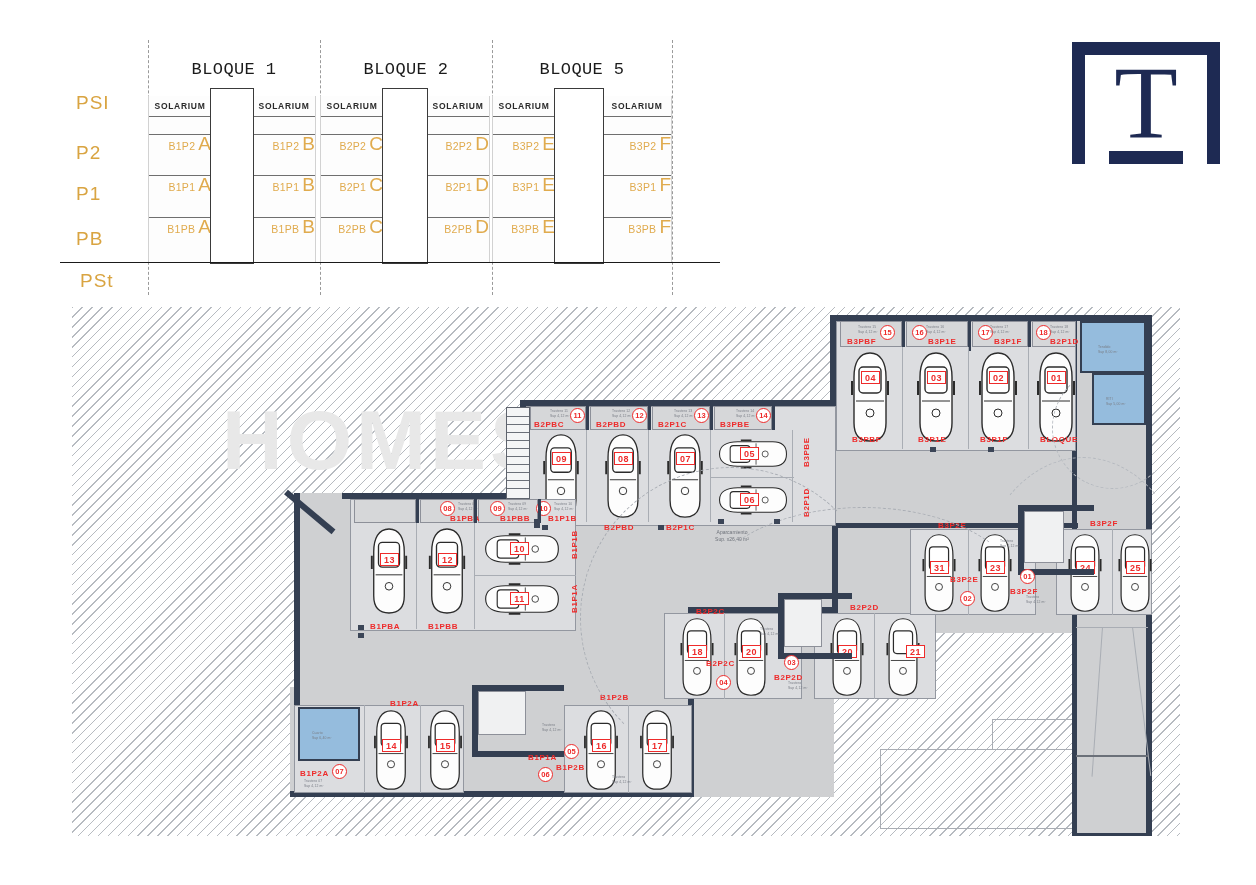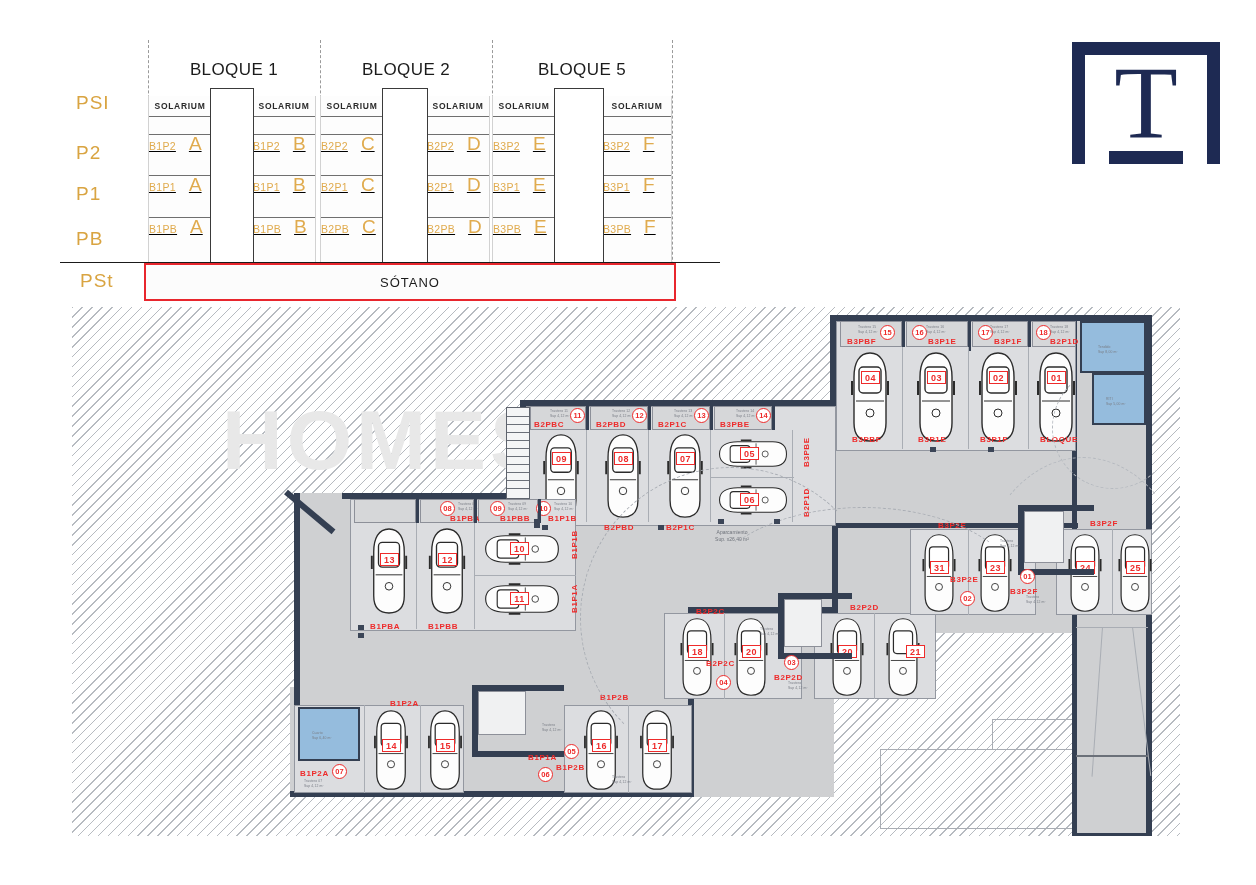--- a/index.html
+++ b/index.html
@@ -8,42 +8,42 @@
     font-family:"Liberation Sans", sans-serif;
     -webkit-font-smoothing:antialiased;
   }
   #root{position:absolute;inset:0;}
 
   
   #schematic{position:absolute;left:0;top:0;width:1256px;height:305px;}
 
   .blk-title{
     position:absolute;font-size:17px;color:#1b1b1b;letter-spacing:.4px;
-    text-align:center;white-space:nowrap;
+    text-align:center;white-space:nowrap;font-family:Liberation Mono, monospace;
   }
   .vdash{
     position:absolute;width:0;border-left:1px dashed #9a9a9a;
   }
   .rowlabel{
     position:absolute;color:#d9a441;font-size:19px;letter-spacing:1px;
     white-space:nowrap;
   }
   .col{
     position:absolute;background:#fdfdfd;border-left:1px solid #d2d2d2;
     border-right:1px solid #d2d2d2;
   }
   .solar-cell{
     position:absolute;border-bottom:1px solid #6f6f6f;
     display:flex;align-items:center;justify-content:center;
   }
   .solar-cell span{font-size:8.5px;color:#2a2a2a;letter-spacing:.7px;font-weight:600;}
   .blank-cell{position:absolute;border-bottom:1px solid #6f6f6f;}
   .unit-cell{
     position:absolute;border-bottom:1px solid #6f6f6f;
-    display:flex;align-items:baseline;justify-content:flex-start;gap:13px;text-decoration:underline;
+    display:flex;align-items:baseline;justify-content:flex-end;gap:3px;
   }
   .unit-cell .code{font-size:10.5px;color:#e0ab4e;letter-spacing:.3px;}
   .unit-cell .letter{font-size:19px;color:#e0ab4e;line-height:1;}
   .tower{
     position:absolute;background:#ffffff;border:1px solid #3a3a3a;
   }
   .ground-line{position:absolute;height:0;border-top:1.6px solid #1a1a1a;}
   .sotano-box{
     position:absolute;border:2px solid #e8262d;background:#fcfcfc;
     display:flex;align-items:center;justify-content:center;
@@ -258,23 +258,20 @@
         <span class="letter">F</span>
       </div>
     </div>
 
     <div class="tower" style="left:210px;top:88px;width:42px;height:174px;"></div>
     <div class="tower" style="left:382px;top:88px;width:44px;height:174px;"></div>
     <div class="tower" style="left:554px;top:88px;width:48px;height:174px;"></div>
 
     <div class="ground-line" style="left:60px;top:262px;width:660px;"></div>
 
-    <div class="sotano-box" style="left:144px;top:263px;width:528px;height:34px;">
-      <span>SÓTANO</span>
-    </div>
   </div>
 
   <div id="logo">
     <div class="logo-frame"></div>
     <div class="logo-notch" style="left:13px;top:96px;width:24px;height:26px;"></div>
     <div class="logo-notch" style="left:111px;top:96px;width:24px;height:26px;"></div>
     <div class="logo-T">T</div>
   </div>
 
   <div id="plan">

